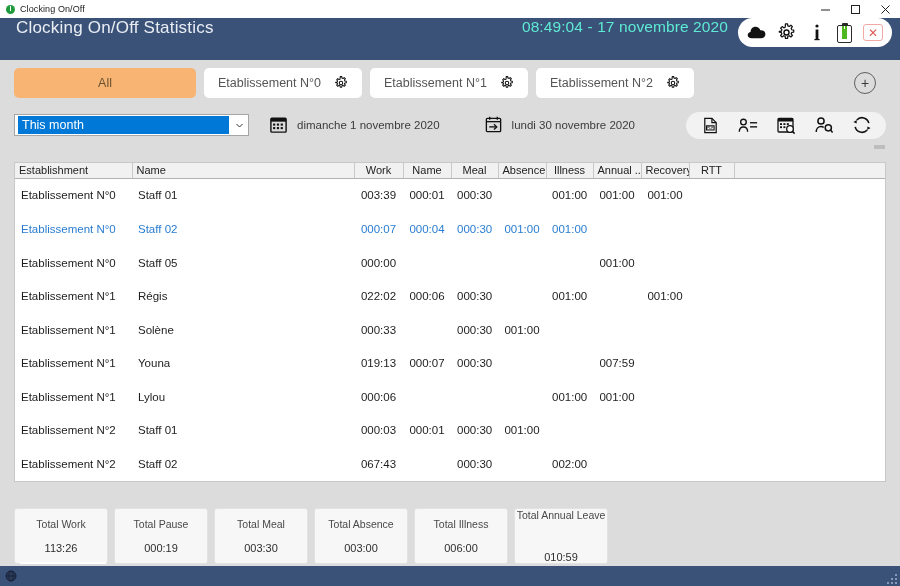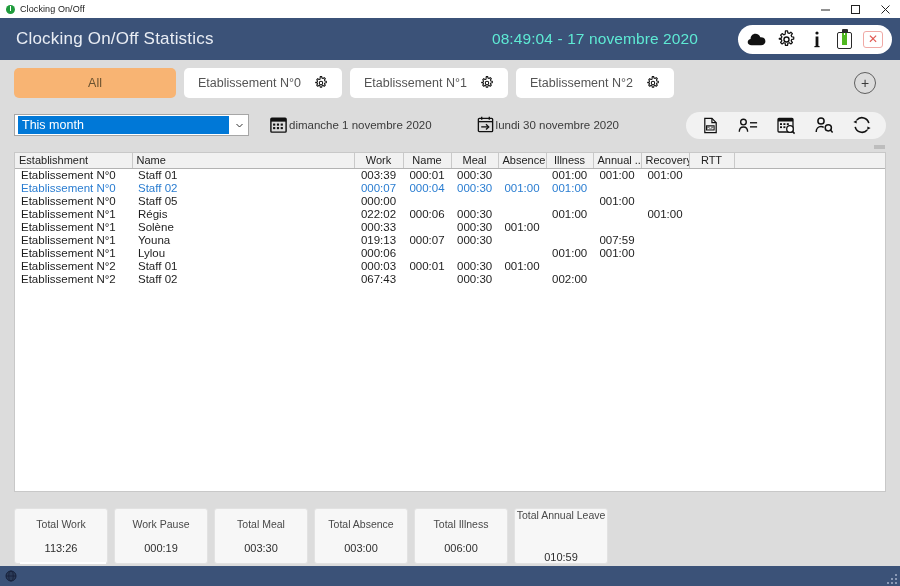--- a/index.html
+++ b/index.html
@@ -58,24 +58,22 @@
     line-height: 1;
   }
   .tb-btn svg { display: block; }
 
   
   .header {
     flex: 0 0 42px;
     height: 42px;
     background: #3b5278;
     display: flex;
-    align-items: center;
     padding: 0 8px 0 16px;
     position: relative;
-    gap: 30px;
   }
   .header-title {
     color: #e9edf4;
     font-size: 17px;
     font-weight: 400;
     letter-spacing: 0.2px;
     white-space: nowrap;
   }
   .header-spacer { flex: 1 1 auto; }
   .header-clock {
@@ -162,21 +160,21 @@
     gap: 13px;
     padding: 0 14px;
     font-size: 12.5px;
     color: #555555;
     white-space: nowrap;
     cursor: pointer;
   }
   .tab.tab-all {
     background: #f8b473;
     color: #6a5230;
-    width: 162px;
+    width: 182px;
     justify-content: center;
     padding: 0;
   }
   .tab .tab-gear { display: flex; align-items: center; color: #1d1d1d; }
   .tab .tab-gear svg { display: block; }
   .tabs-spacer { flex: 1 1 auto; }
   .add-tab {
     width: 22px; height: 22px;
     border: 1.2px solid #5f5f5f;
     border-radius: 50%;
@@ -222,20 +220,21 @@
   }
   .combo-arrow {
     width: 16px;
     display: flex; align-items: center; justify-content: center;
     color: #444;
     font-size: 7px;
   }
   .cal-block {
     display: flex;
     align-items: center;
+    gap: 8px;
     margin-left: 20px;
   }
   .cal-block.second { margin-left: 44px; }
   .cal-icon { width: 20px; height: 20px; color: #1a1a1a; }
   .cal-icon svg { display: block; }
   .cal-text {
     font-size: 11.5px;
     color: #3b3b3b;
     white-space: nowrap;
   }
@@ -252,27 +251,27 @@
   .tool-icon {
     width: 20px; height: 20px;
     display: flex; align-items: center; justify-content: center;
     color: #2b2b2b;
     cursor: pointer;
   }
   .tool-icon svg { display: block; }
 
   
   .table-wrap {
-    margin: 8px 14px;
+    margin: 18px 14px;
     flex: 1 1 auto;
     background: #ffffff;
     border: 1px solid #c8c8c8;
     overflow: hidden;
     display: flex;
-    flex-direction: column;
+    flex-direction: row;
     min-height: 0;
   }
   table.grid {
     border-collapse: collapse;
     table-layout: fixed;
     width: 100%;
     font-size: 11.5px;
   }
   table.grid thead th {
     background: #f1f1f1;
@@ -722,21 +721,21 @@
     <div class="table-body-fill"></div>
   </div>
   <div class="scroll-thumb"></div>
 
   <div class="totals">
     <div class="total-card">
       <span class="t-label">Total Work</span>
       <span class="t-value">113:26</span>
     </div>
     <div class="total-card">
-      <span class="t-label">Work Pause</span>
+      <span class="t-label">Total Pause</span>
       <span class="t-value">000:19</span>
     </div>
     <div class="total-card">
       <span class="t-label">Total Meal</span>
       <span class="t-value">003:30</span>
     </div>
     <div class="total-card">
       <span class="t-label">Total Absence</span>
       <span class="t-value">003:00</span>
     </div>

